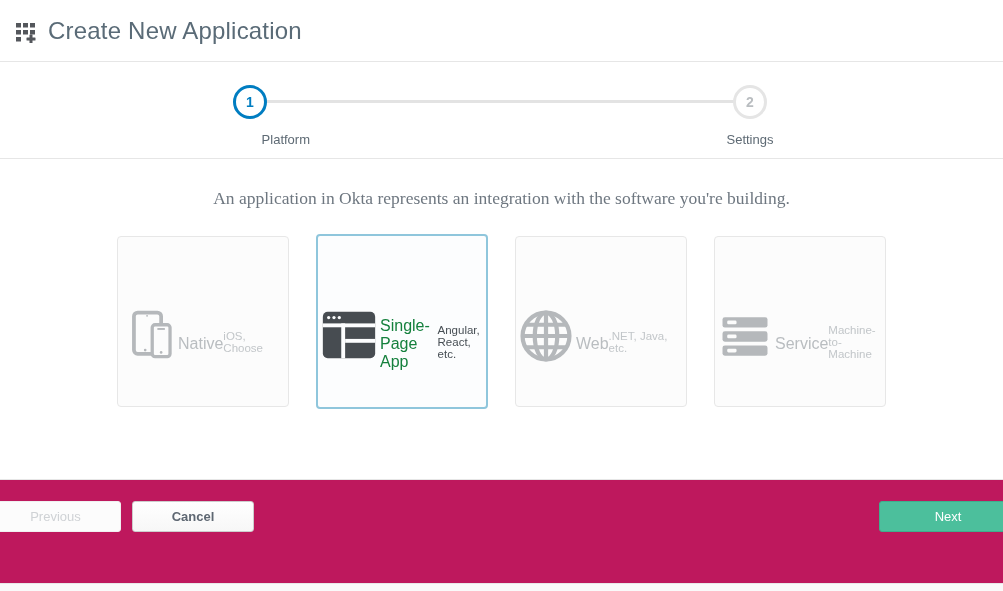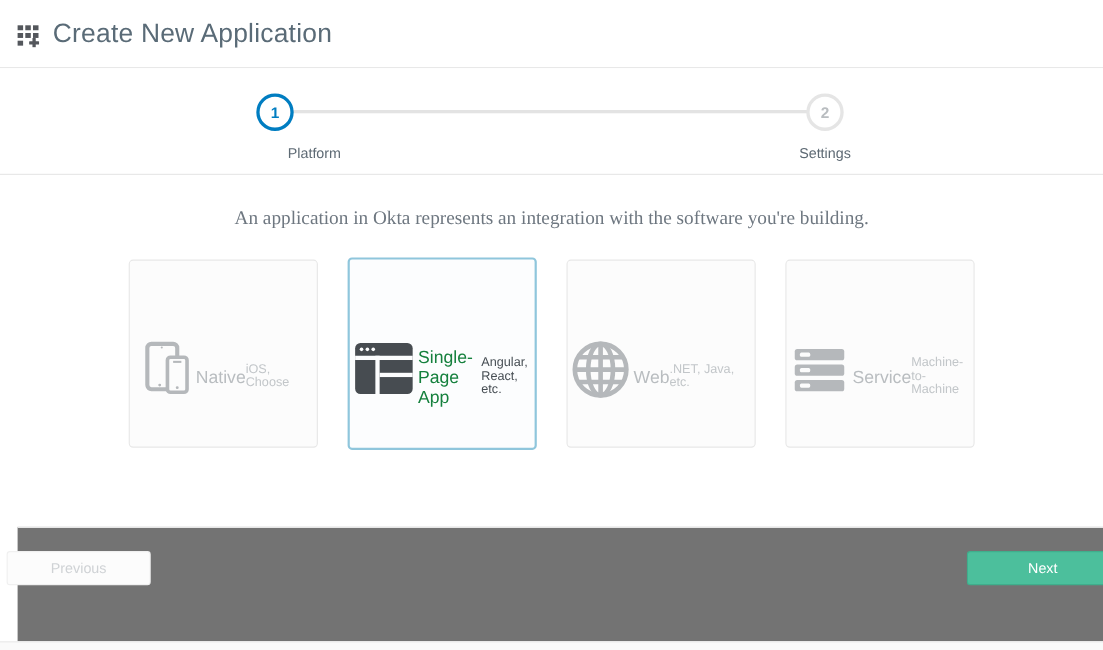--- a/index.html
+++ b/index.html
@@ -113,24 +113,24 @@
     margin-top: 13px;
     font-size: 11.5px;
     color: #c2c6c9;
   }
   .card.selected .card-title { color: #15803d; font-weight: 400; }
   .card.selected .card-sub { color: #474e54; }
 
   
   .footer {
     position: absolute;
-    top: 479px; left: 16px; right: 0;
+    top: 479px; left: 0; right: 0;
     height: 104px;
     border-top: 1px solid #e6e6e6;
-    background: #737373;
+    background: #be185d;
   }
   .btn {
     position: absolute;
     top: 21px;
     height: 31px;
     border-radius: 3px;
     font-family: "Liberation Sans", sans-serif;
     font-size: 13px;
     display: flex; align-items: center; justify-content: center;
   }
@@ -269,16 +269,17 @@
       </svg>
     </div>
     <div class="card-title">Service</div>
     <div class="card-sub">Machine-to-Machine</div>
   </div>
 
 </div>
 
 <div class="footer">
   <button class="btn btn-previous">Previous</button>
+  <button class="btn btn-cancel">Cancel</button>
   <button class="btn btn-next">Next</button>
 </div>
 
 <div class="bottom-strip"></div>
 
 </body></html>

